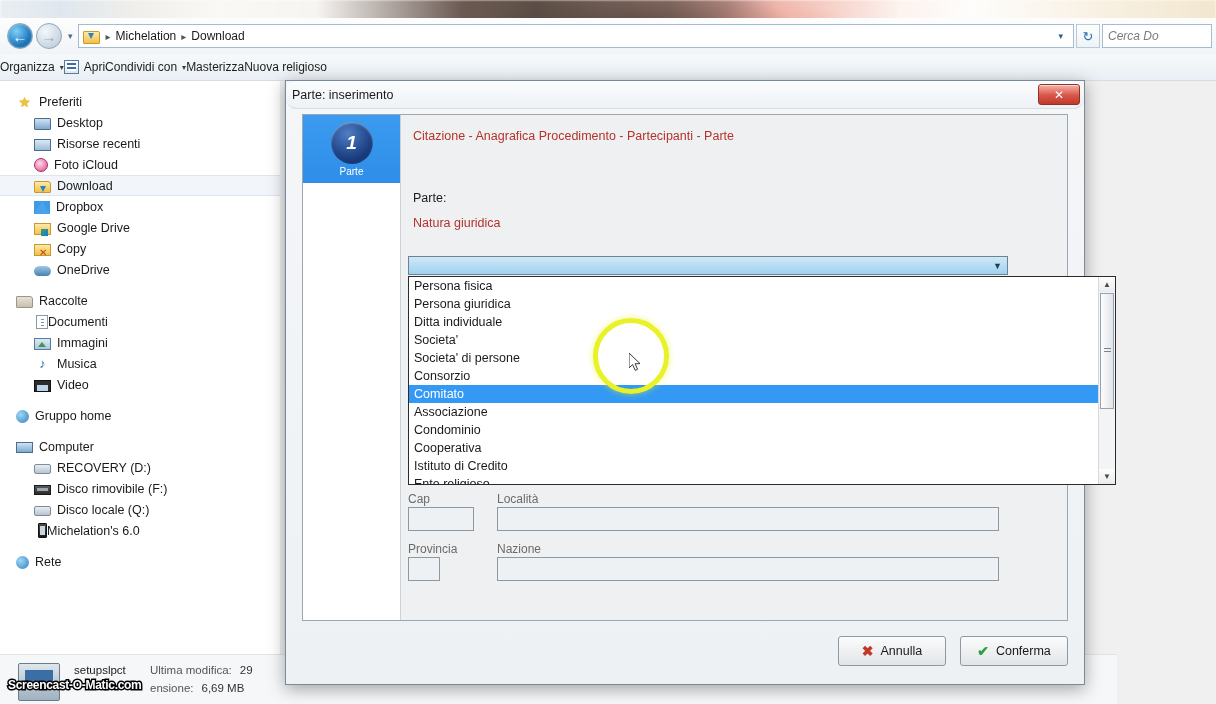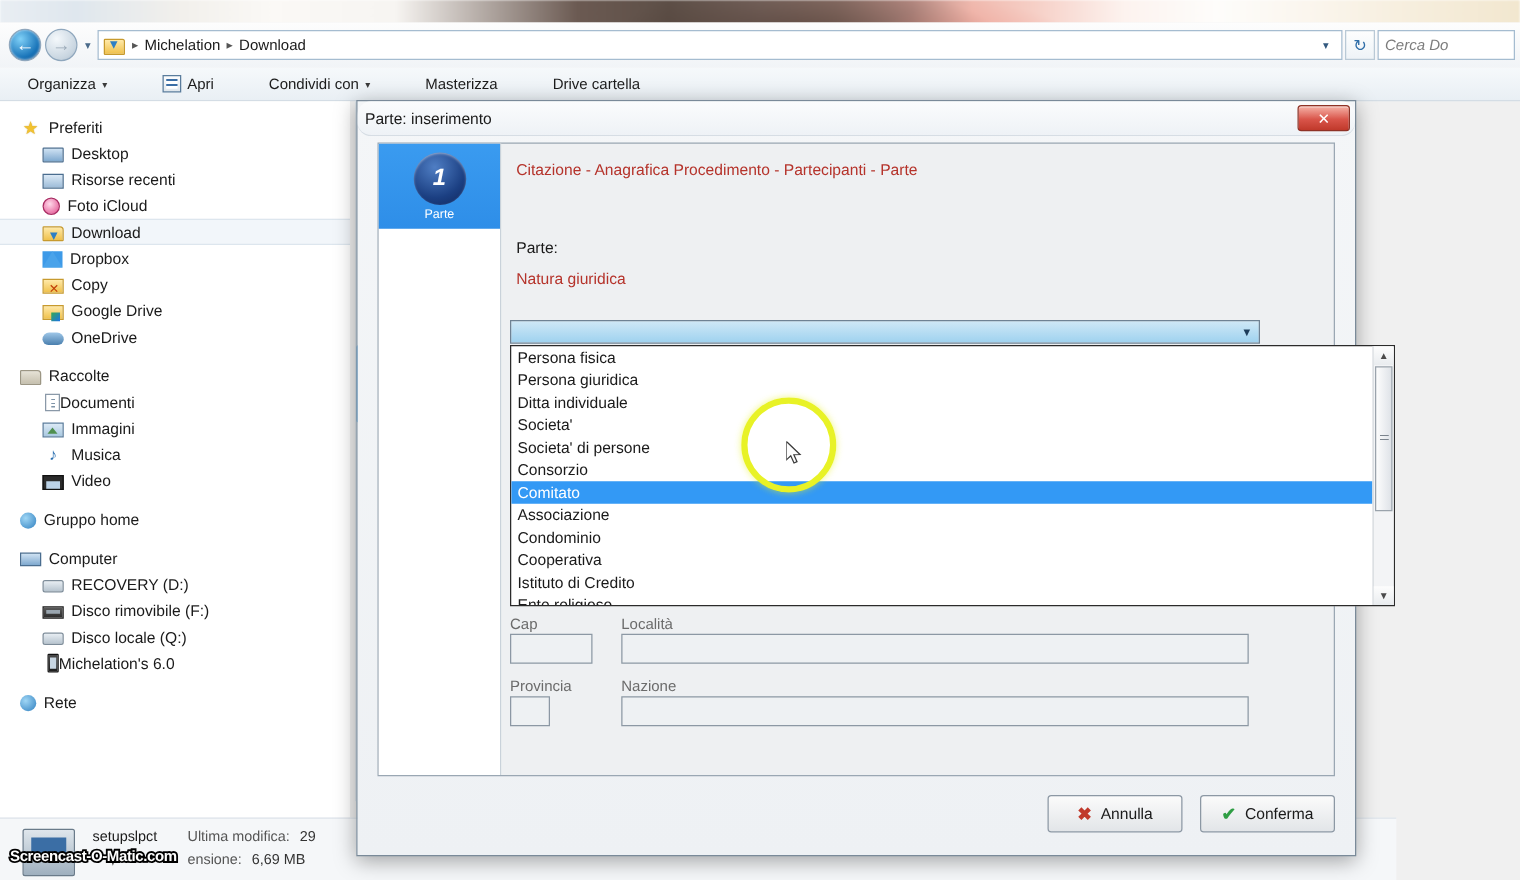--- a/index.html
+++ b/index.html
@@ -80,21 +80,21 @@
     display: flex; align-items: center; padding: 0 5px;
     font-size: 12px; color: #7c7c7c; font-style: italic; flex: 0 0 auto;
   }
 
   .cmdbar {
     position: absolute; left: 0; top: 36px; width: 1216px; height: 27px;
     background: linear-gradient(#f6f9fb, #e9eff4);
     border-bottom: 1px solid #d4dde5;
     display: flex; align-items: center; font-size: 12px; color: #1c1c1c;
   }
-  .cmd { padding: 0 22px; display: flex; align-items: center; gap: 5px; height: 100%; }
+  .cmd { padding: 0 0; display: flex; align-items: center; gap: 5px; height: 100%; }
   .cmd .ca { font-size: 8px; color: #3a3a3a; }
   .apri-ico {
     width: 15px; height: 14px; background: linear-gradient(#fdfdfd,#dfe6ec);
     border: 1px solid #5a7c9c; position: relative;
   }
   .apri-ico::after {
     content:""; position:absolute; left:2px; top:2px; right:2px; bottom:2px;
     background: repeating-linear-gradient(#3b6ea5 0 2px, #fff 2px 4px);
   }
 
@@ -317,21 +317,21 @@
         <span>Apri</span>
       </div>
       <div class="cmd">
         <span>Condividi con</span>
         <span class="ca">▾</span>
       </div>
       <div class="cmd">
         <span>Masterizza</span>
       </div>
       <div class="cmd">
-        <span>Drive cartella</span>
+        <span>Nuova religioso</span>
       </div>
     </div>
 
     <div class="sidebar" id="sidebar">
         <div class="sb-item">
           <span class="sb-ico ic-star">★</span>
           <span>Preferiti</span>
         </div>
         <div class="sb-item child">
           <span class="sb-ico ic-monitor"></span>
@@ -347,26 +347,26 @@
         </div>
         <div class="sb-item child sel">
           <span class="sb-ico ic-folder dl"></span>
           <span>Download</span>
         </div>
         <div class="sb-item child">
           <span class="sb-ico ic-dropbox"></span>
           <span>Dropbox</span>
         </div>
         <div class="sb-item child">
+          <span class="sb-ico ic-gdrive"></span>
+          <span>Google Drive</span>
+        </div>
+        <div class="sb-item child">
           <span class="sb-ico ic-copy"></span>
           <span>Copy</span>
-        </div>
-        <div class="sb-item child">
-          <span class="sb-ico ic-gdrive"></span>
-          <span>Google Drive</span>
         </div>
         <div class="sb-item child">
           <span class="sb-ico ic-onedrive"></span>
           <span>OneDrive</span>
         </div>
         <div class="sb-gap"></div>
         <div class="sb-item">
           <span class="sb-ico ic-lib"></span>
           <span>Raccolte</span>
         </div>

